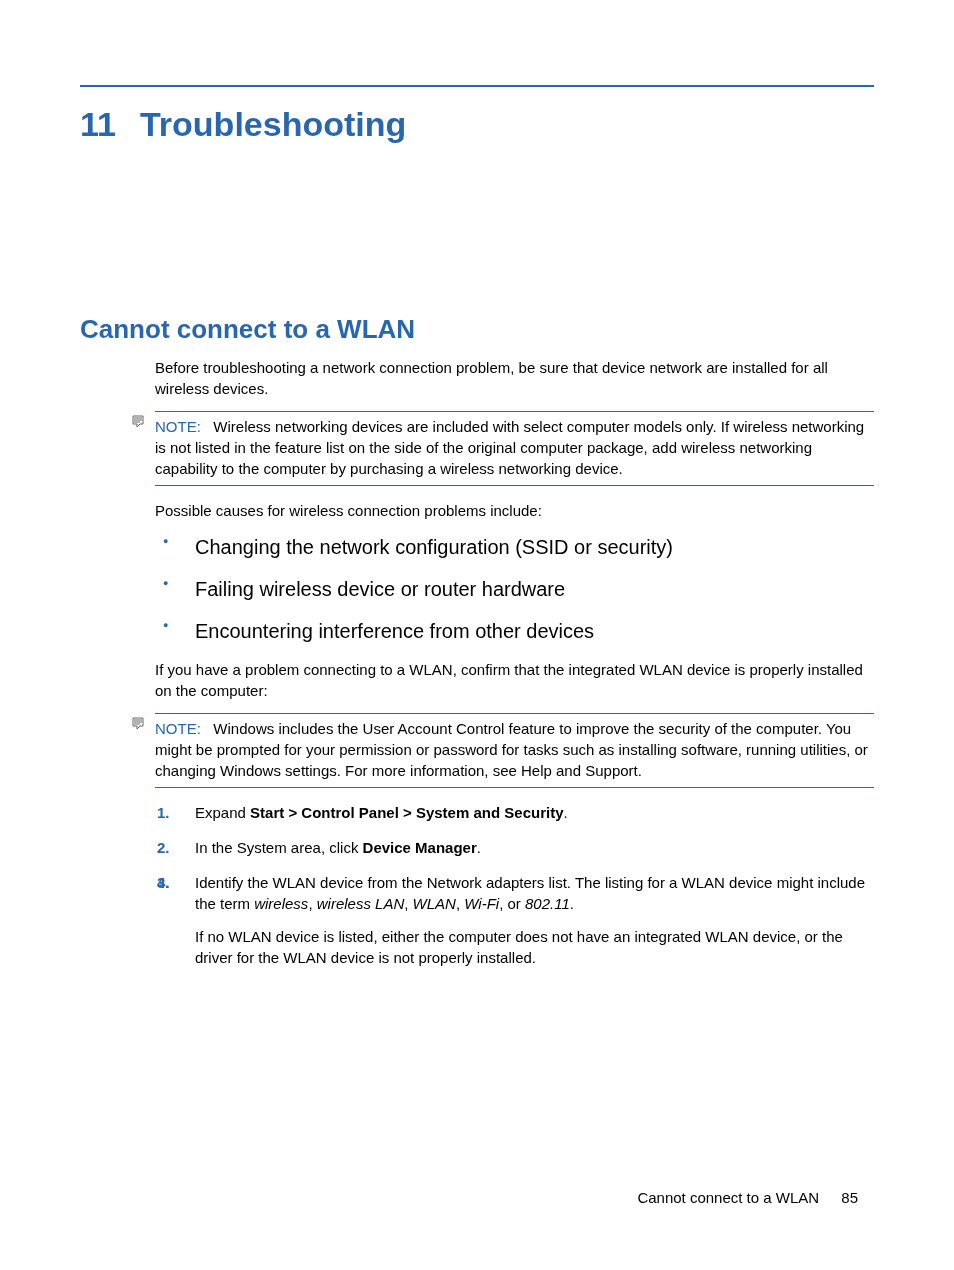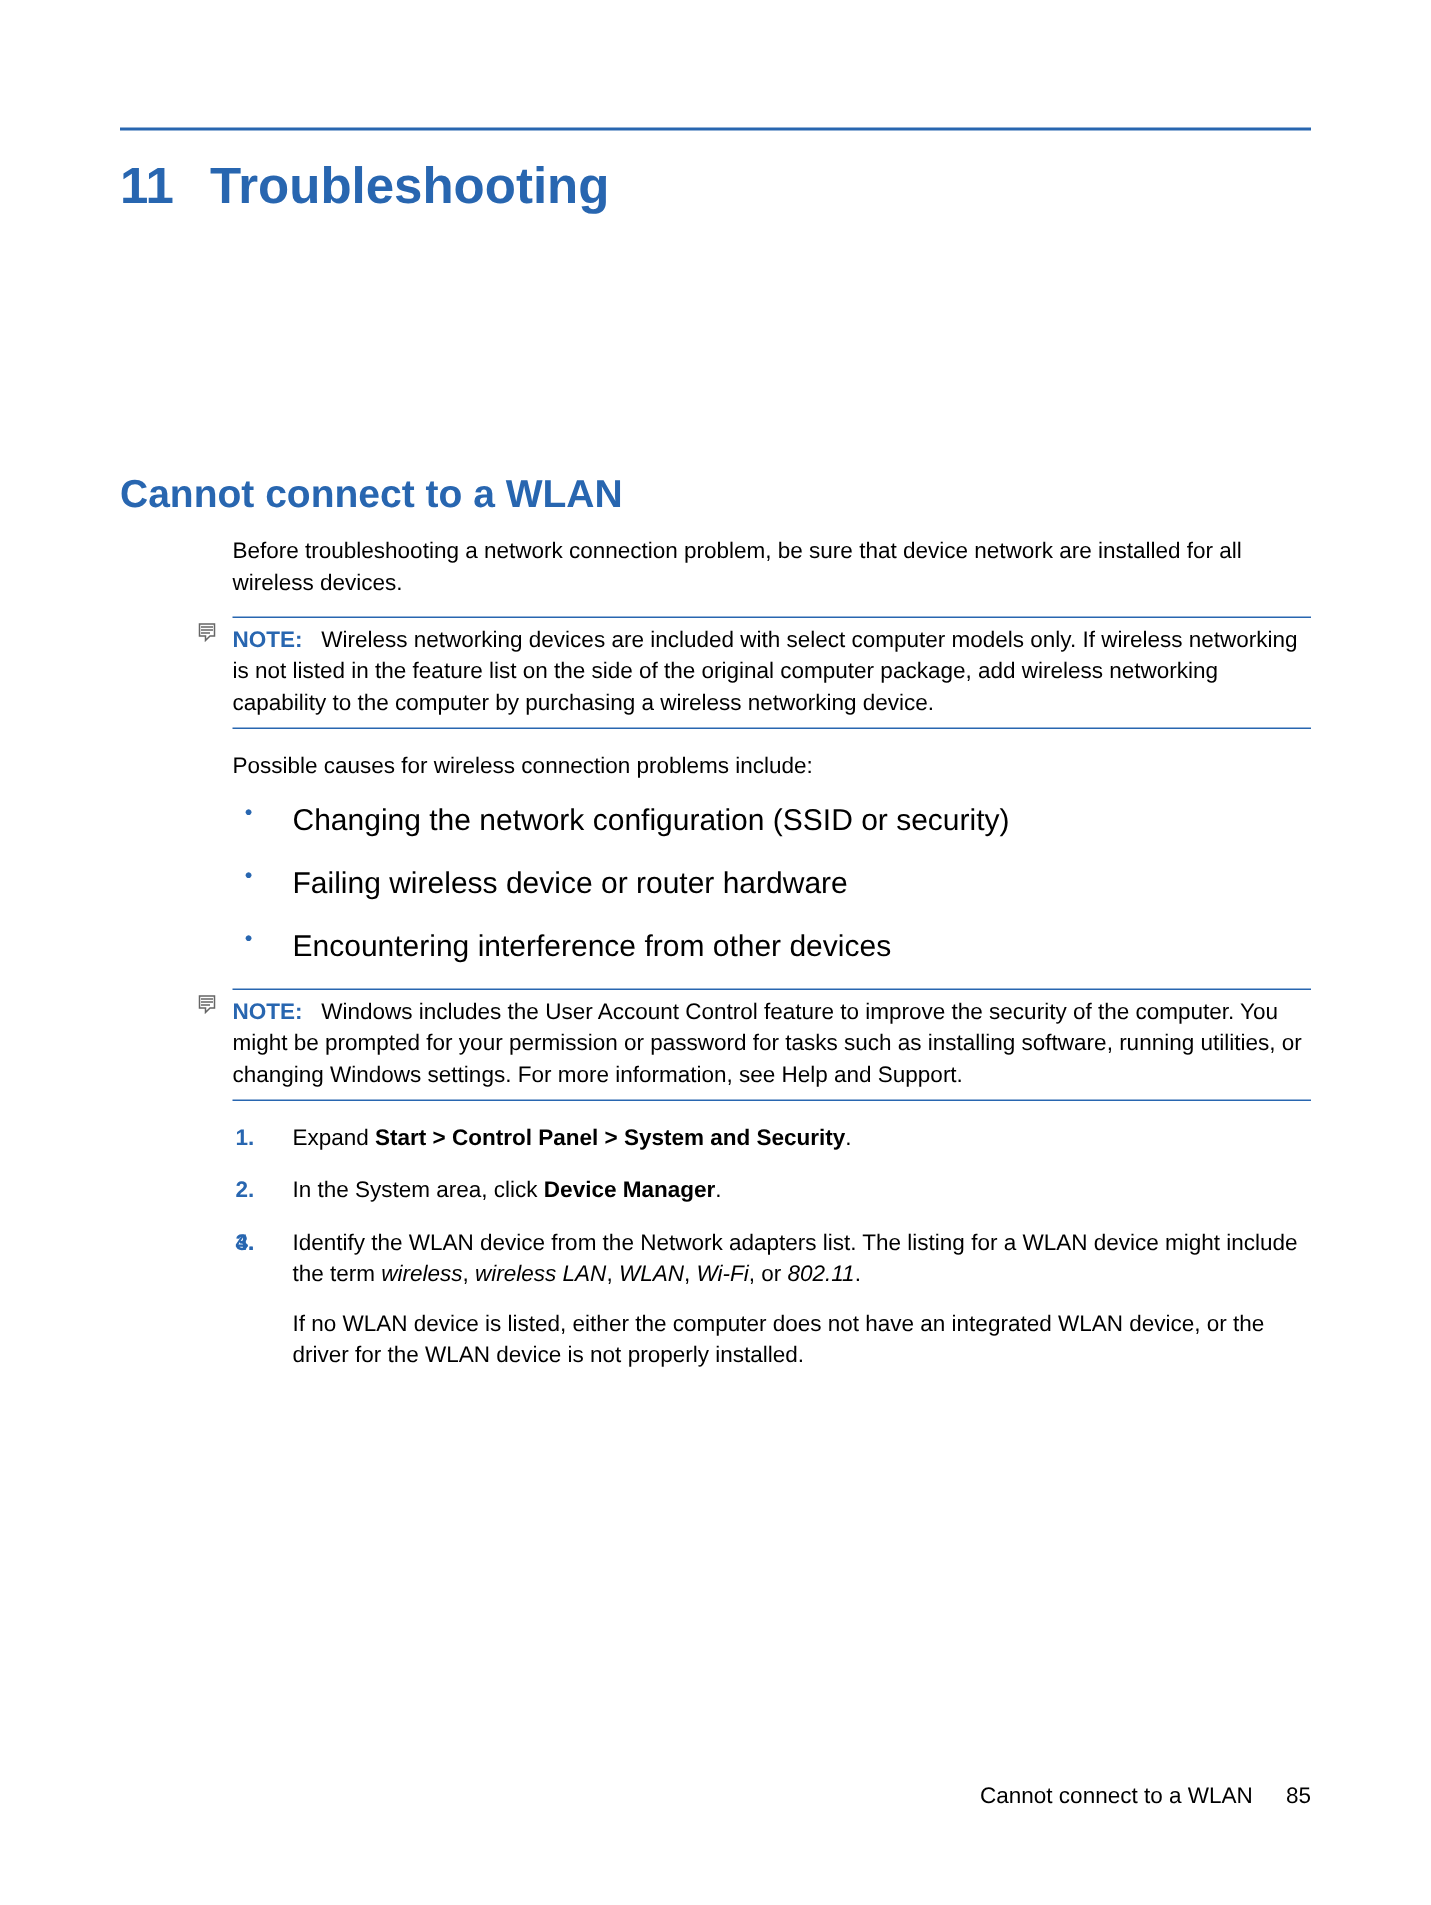--- a/index.html
+++ b/index.html
@@ -46,21 +46,21 @@
   }
   .note-icon {
     position: absolute;
     left: -24px;
     top: 2px;
     color: #666;
     font-size: 15px;
   }
   .note-label {
     color: #2866b0;
-    font-weight: bold;
+    font-weight: normal;
   }
   ul.bullets {
     list-style: none;
     margin: 4px 0 14px 0;
   }
   ul.bullets li {
     position: relative;
     padding-left: 40px;
     margin-bottom: 14px;
     font-size: 20px;
@@ -93,21 +93,21 @@
     top: 0;
   }
   .step-sub {
     margin-top: 12px;
   }
   .bold { font-weight: bold; }
   .italic { font-style: italic; }
   .footer {
     position: absolute;
     bottom: 64px;
-    right: 80px;
+    right: 96px;
     font-size: 15px;
   }
   .footer-page { margin-left: 18px; }
 </style>
 </head>
 <body>
 
 <div class="page">
   <div class="top-rule"></div>
   <h1 class="chapter-title">
@@ -132,20 +132,21 @@
     </div>
 
     <p class="para">Possible causes for wireless connection problems include:</p>
 
     <ul class="bullets">
       <li>Changing the network configuration (SSID or security)</li>
       <li>Failing wireless device or router hardware</li>
       <li>Encountering interference from other devices</li>
     </ul>
 
+    <p class="para">If you have a problem connecting to a WLAN, confirm that the integrated WLAN device is properly installed on the computer:</p>
 
     <div class="note-box">
       <span class="note-icon">
         <svg width="16" height="16" viewBox="0 0 16 16">
             <path d="M2 2 L12 2 L12 10 L9 10 L6 13 L6 10 L2 10 Z M3 4 L11 4 M3 6 L11 6 M3 8 L9 8" stroke="#666" stroke-width="1" fill="none"></path>
           </svg>
       </span>
       <span class="note-label">NOTE:</span>
       <span> &nbsp; </span><span>Windows includes the User Account Control feature to improve the security of the computer. You might be prompted for your permission or password for tasks such as installing software, running utilities, or changing Windows settings. For more information, see Help and Support.</span>
     </div>

